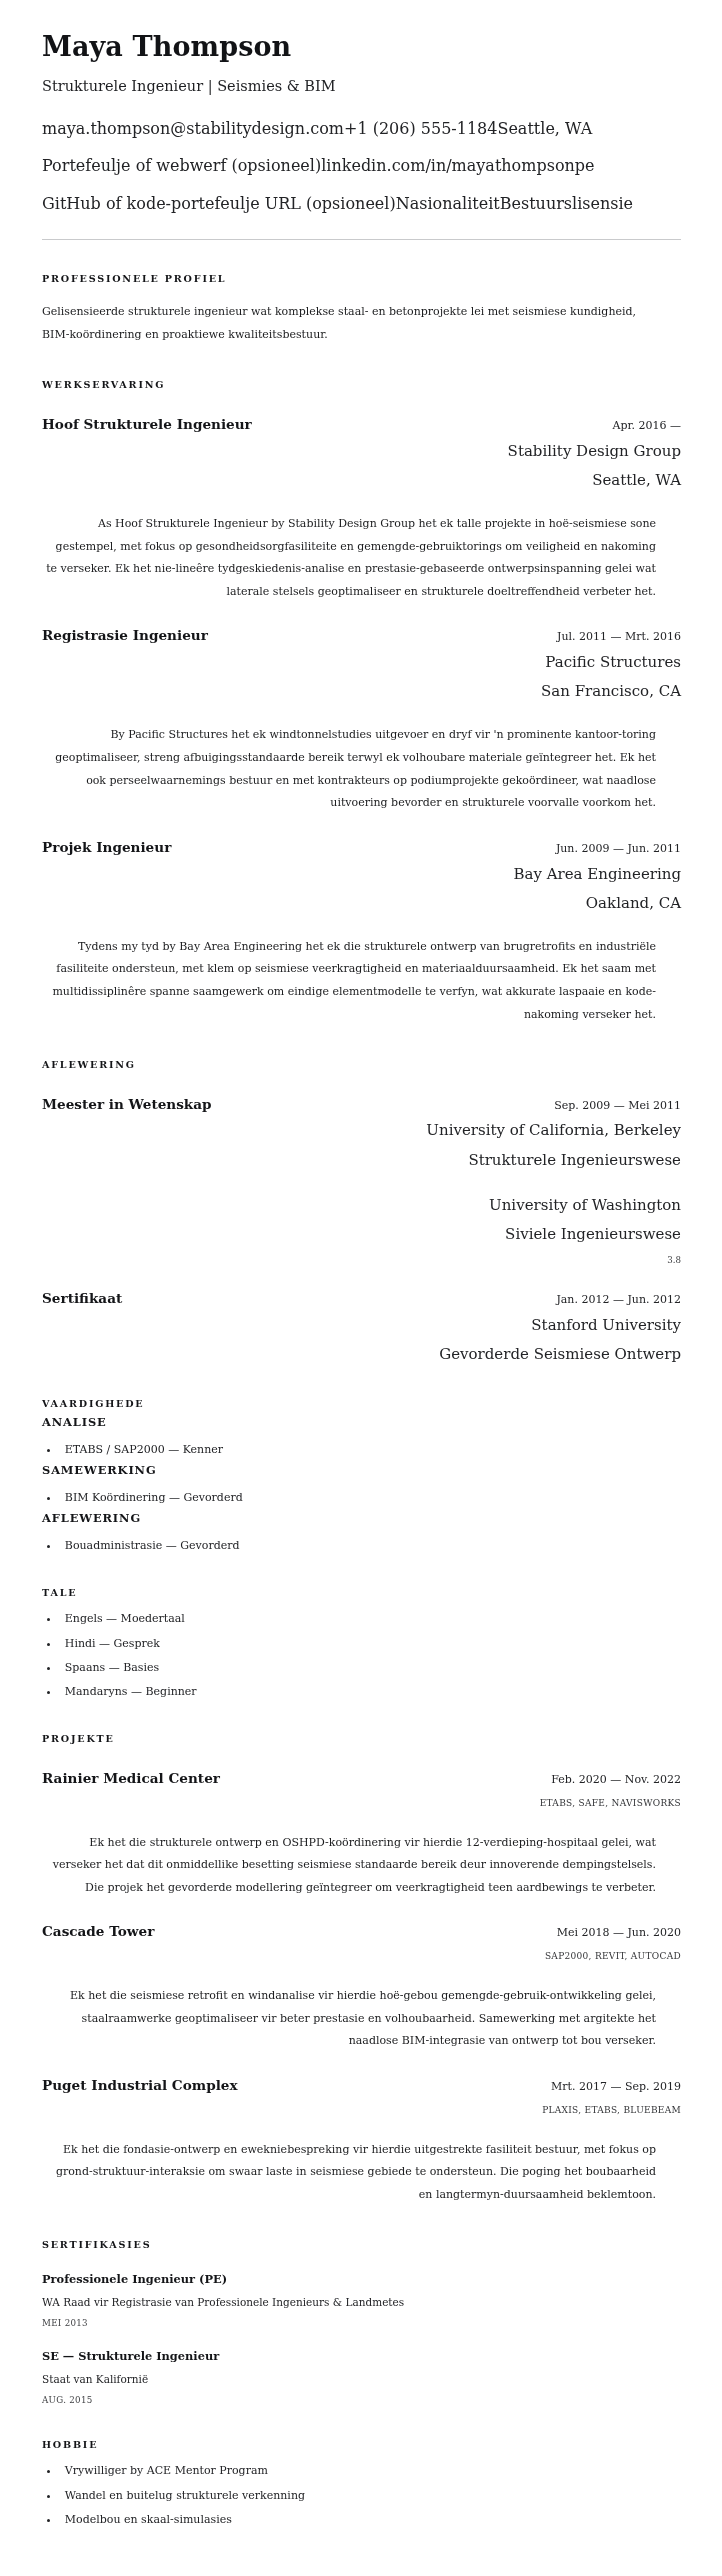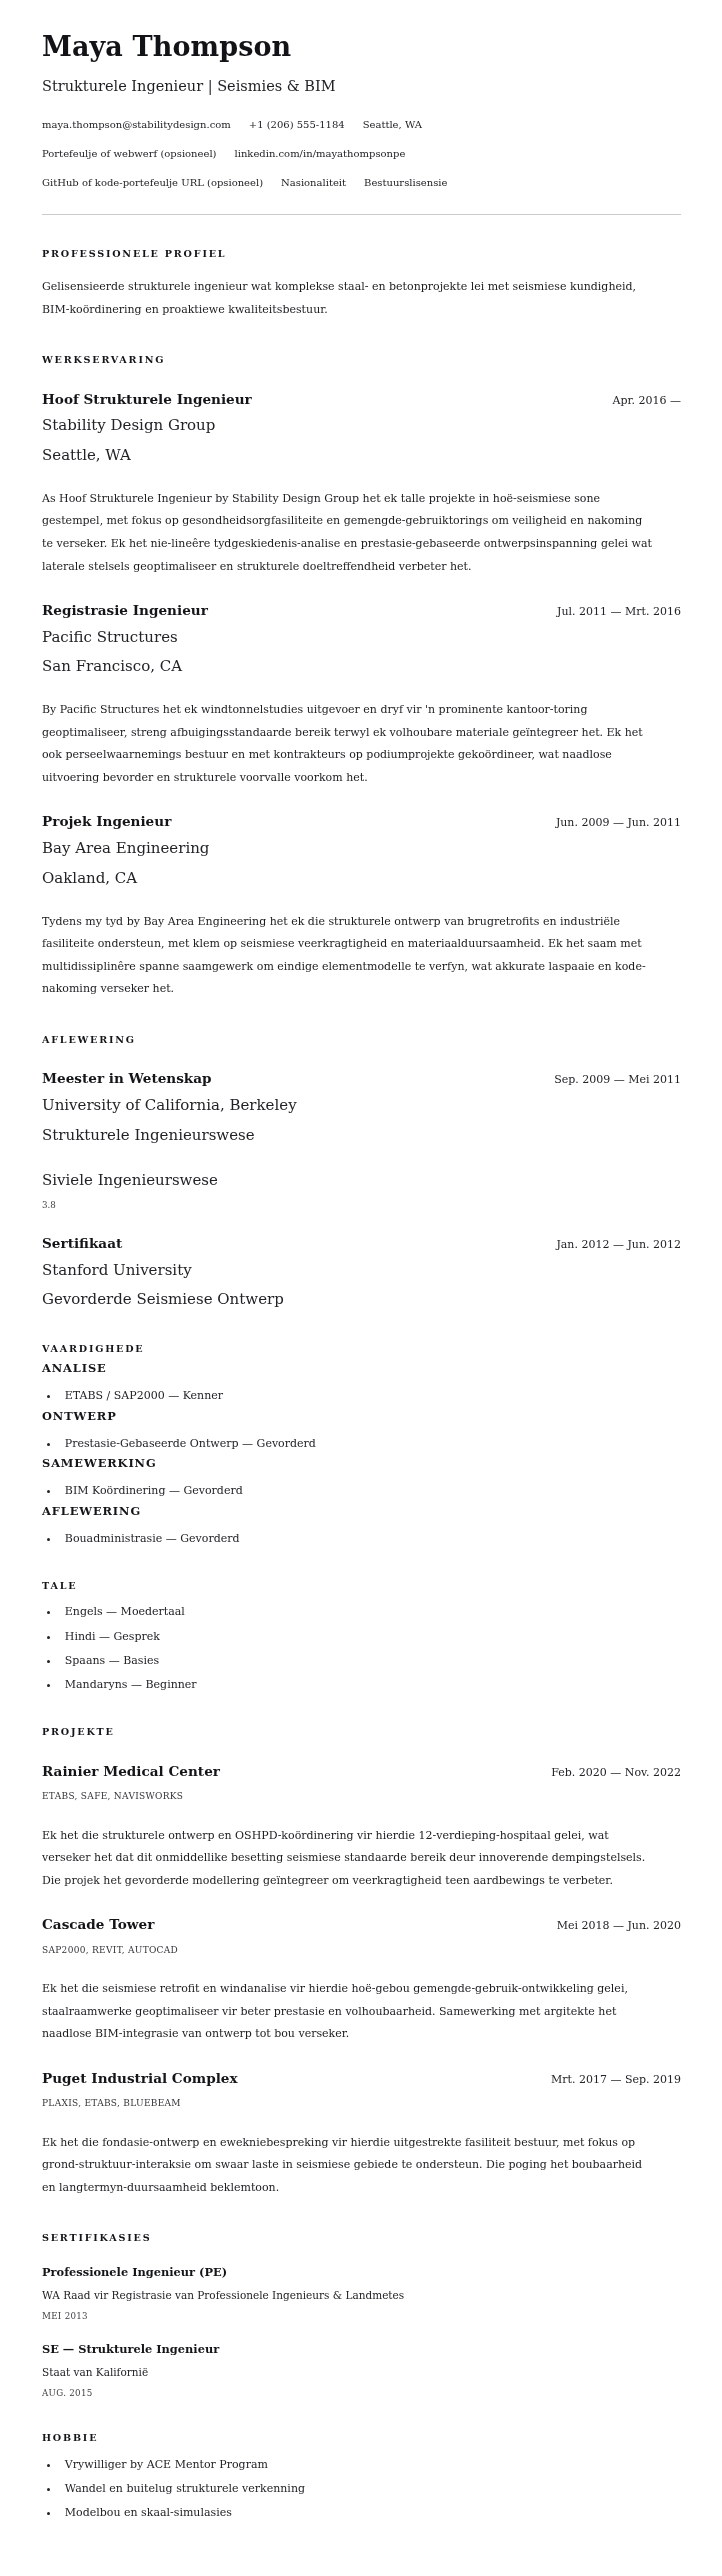--- a/index.html
+++ b/index.html
@@ -26,22 +26,21 @@
   }
   .headline {
     font-size: 14.5px;
     color: #1e1f22;
     margin-top: 13.3px;
     line-height: 1.3;
   }
   .contact-row {
     display: flex;
     flex-wrap: wrap;
-    gap: 18px;
-    font-size: 10px;
+    font-size: 16px;
     color: #222326;
     line-height: 1.4;
   }
   .contact-row.first { margin-top: 22px; }
   .contact-row + .contact-row { margin-top: 15px; }
   .divider {
     border: none;
     border-top: 0.6px solid #c9cacc;
     margin: 24px 0 0 0;
   }
@@ -55,21 +54,21 @@
     line-height: 1.3;
   }
   .profile-text {
     font-size: 11px;
     line-height: 2.05;
     margin-top: 15.7px;
     max-width: 614px;
     color: #1b1c1e;
   }
   
-  .entry { margin-top: 24px; }
+  .entry { margin-top: 24px; text-align: right; }
   .entry-header {
     display: flex;
     justify-content: space-between;
     align-items: baseline;
     gap: 12px;
   }
   .entry-title {
     font-size: 13.6px;
     font-weight: 700;
     color: #141518;
@@ -224,20 +223,21 @@
     <div class="entry">
       <div class="entry-header">
         <div class="entry-title">Meester in Wetenskap</div>
         <div class="entry-date">Sep. 2009 — Mei 2011</div>
       </div>
       <div class="entry-sub">University of California, Berkeley</div>
       <div class="entry-sub">Strukturele Ingenieurswese</div>
     </div>
 
     <div class="entry">
+      <div class="entry-sub">University of Washington</div>
       <div class="entry-sub">Siviele Ingenieurswese</div>
       <div class="entry-minor">3.8</div>
     </div>
 
     <div class="entry">
       <div class="entry-header">
         <div class="entry-title">Sertifikaat</div>
         <div class="entry-date">Jan. 2012 — Jun. 2012</div>
       </div>
       <div class="entry-sub">Stanford University</div>
@@ -248,26 +248,20 @@
   <section class="section">
     <div class="section-heading">VAARDIGHEDE</div>
 
     <div class="skill-cat">
       <div class="skill-cat-name">ANALISE</div>
       <ul class="bullets">
         <li>ETABS / SAP2000 — Kenner</li>
       </ul>
     </div>
 
-    <div class="skill-cat">
-      <div class="skill-cat-name">ONTWERP</div>
-      <ul class="bullets">
-        <li>Prestasie-Gebaseerde Ontwerp — Gevorderd</li>
-      </ul>
-    </div>
 
     <div class="skill-cat">
       <div class="skill-cat-name">SAMEWERKING</div>
       <ul class="bullets">
         <li>BIM Koördinering — Gevorderd</li>
       </ul>
     </div>
 
     <div class="skill-cat">
       <div class="skill-cat-name">AFLEWERING</div>

